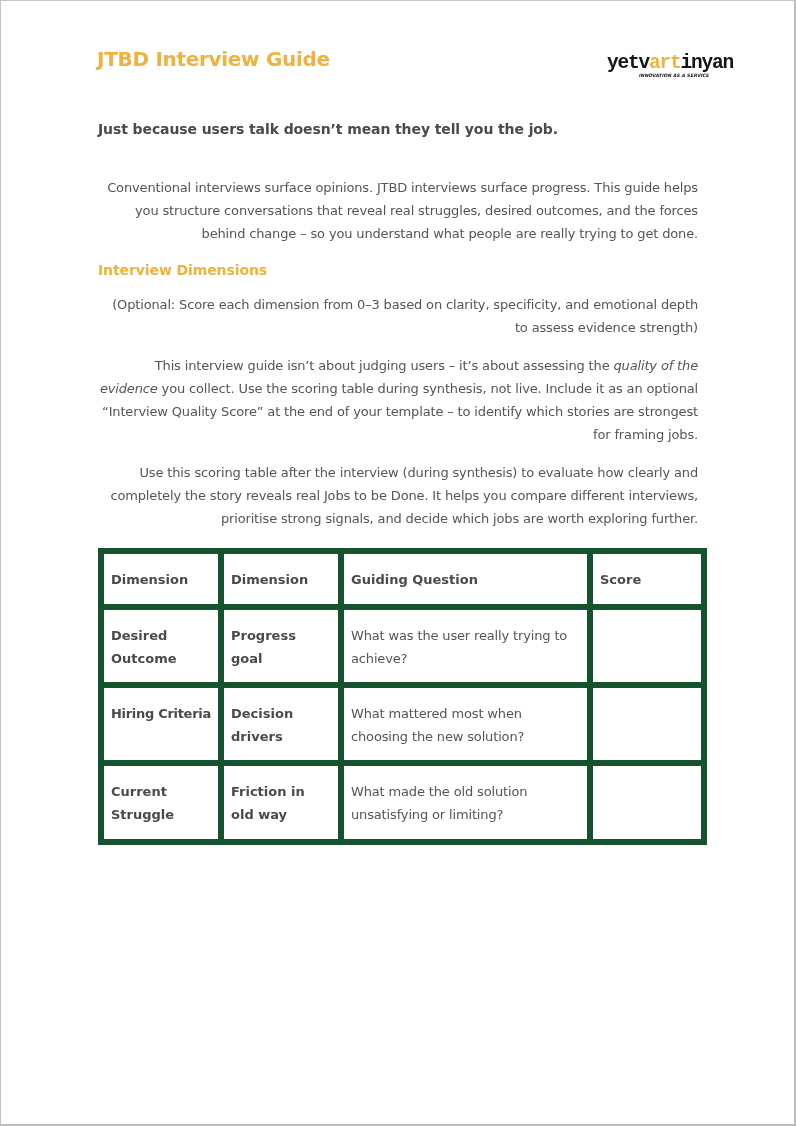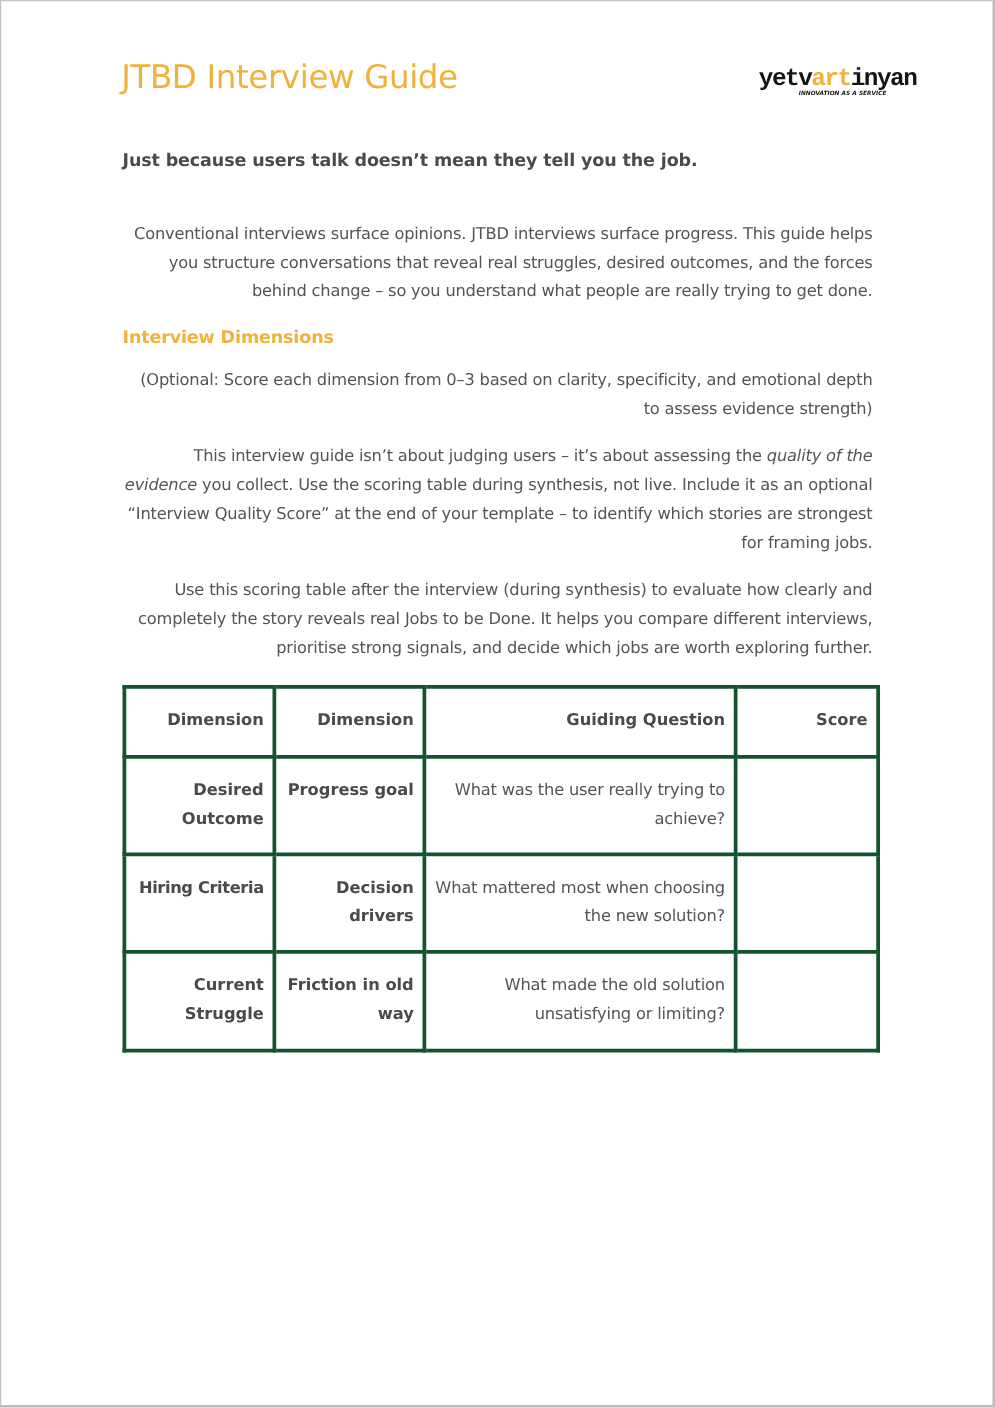--- a/index.html
+++ b/index.html
@@ -5,22 +5,22 @@
     * { box-sizing: border-box; margin: 0; padding: 0; }
     html, body { width: 796px; height: 1126px; background: #ffffff; overflow: hidden; }
     body { font-family: "DejaVu Sans", sans-serif; color: #4a4a4a; }
     .page {
       position: absolute; left: 0; top: 0; width: 796px; height: 1126px;
       border: 1px solid #c4c4c4; border-right: 2px solid #bdbdbd; border-bottom: 2px solid #bdbdbd;
       background: #fff;
     }
     .title {
       position: absolute; left: 96px; top: 46px;
-      font-family: "DejaVu Sans", sans-serif; font-weight: normal;
-      font-size: 26px; letter-spacing: -0.3px; color: #efb23c;
+      font-family: "DejaVu Sans", sans-serif; font-weight: bold;
+      font-size: 20px; letter-spacing: -0.3px; color: #efb23c;
     }
     .logo { position: absolute; left: 606px; top: 51px; width: 140px; height: 34px; }
     .logo-word {
       font-family: Liberation Mono, monospace; font-weight: bold; font-size: 19.5px;
       letter-spacing: -1.2px; color: #141414; line-height: 22px; white-space: nowrap;
     }
     .logo-word .accent { color: #efb23c; }
     .logo-tag {
       position: absolute; left: 32px; top: 21px;
       font-family: "DejaVu Sans", sans-serif; font-weight: bold; font-style: italic;
@@ -37,21 +37,21 @@
     .para em { font-style: italic; }
     .h2 {
       position: absolute; left: 97px; top: 261px;
       font-weight: bold; font-size: 14px; color: #efb23c; letter-spacing: -0.1px;
     }
     table.score {
       position: absolute; left: 97px; top: 547px; width: 603px;
       border-collapse: collapse; table-layout: fixed;
     }
     table.score td, table.score th {
-      border: 3px solid #14532d; vertical-align: top; text-align: right;
+      border: 6px solid #14532d; vertical-align: top; text-align: left;
       padding: 14px 7px 0 7px; font-size: 13px; line-height: 23px; color: #4a4a4a;
     }
     table.score th { font-weight: bold; height: 56px; }
     table.score td.b { font-weight: bold; }
     table.score td.q { color: #555555; letter-spacing: -0.15px; }
     td.tight { line-height: 17px !important; padding-top: 8px !important; }
     td.pad8 { padding-top: 10px !important; }
   </style>
 </head>
 <body>

